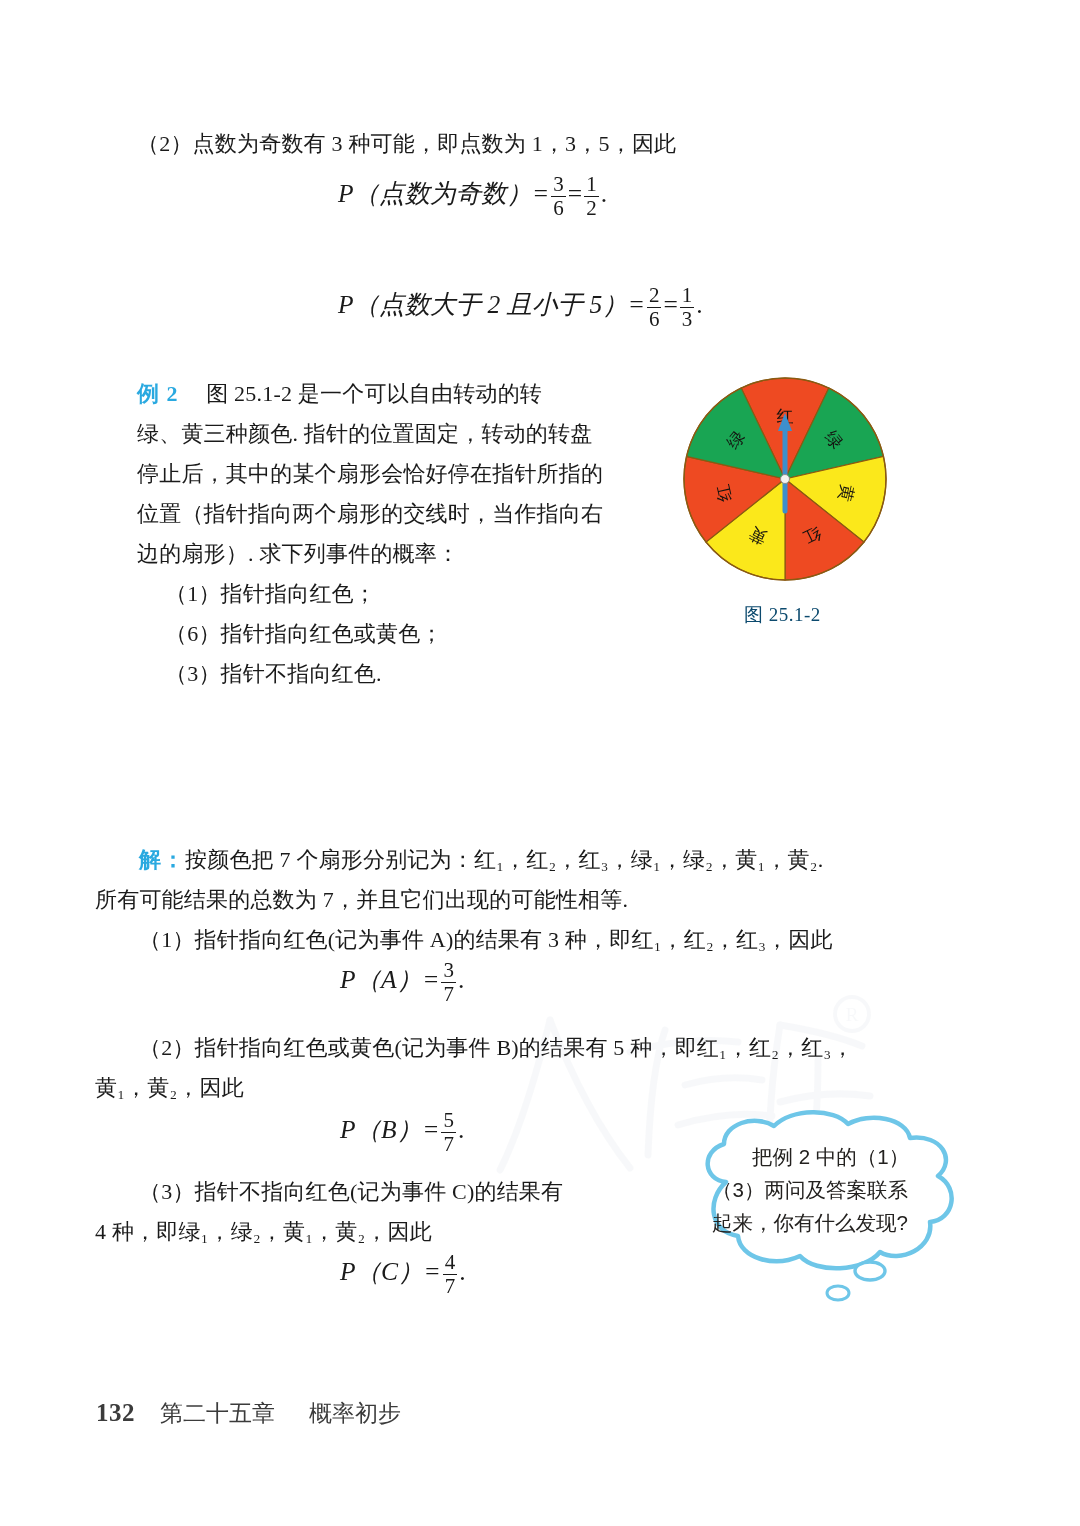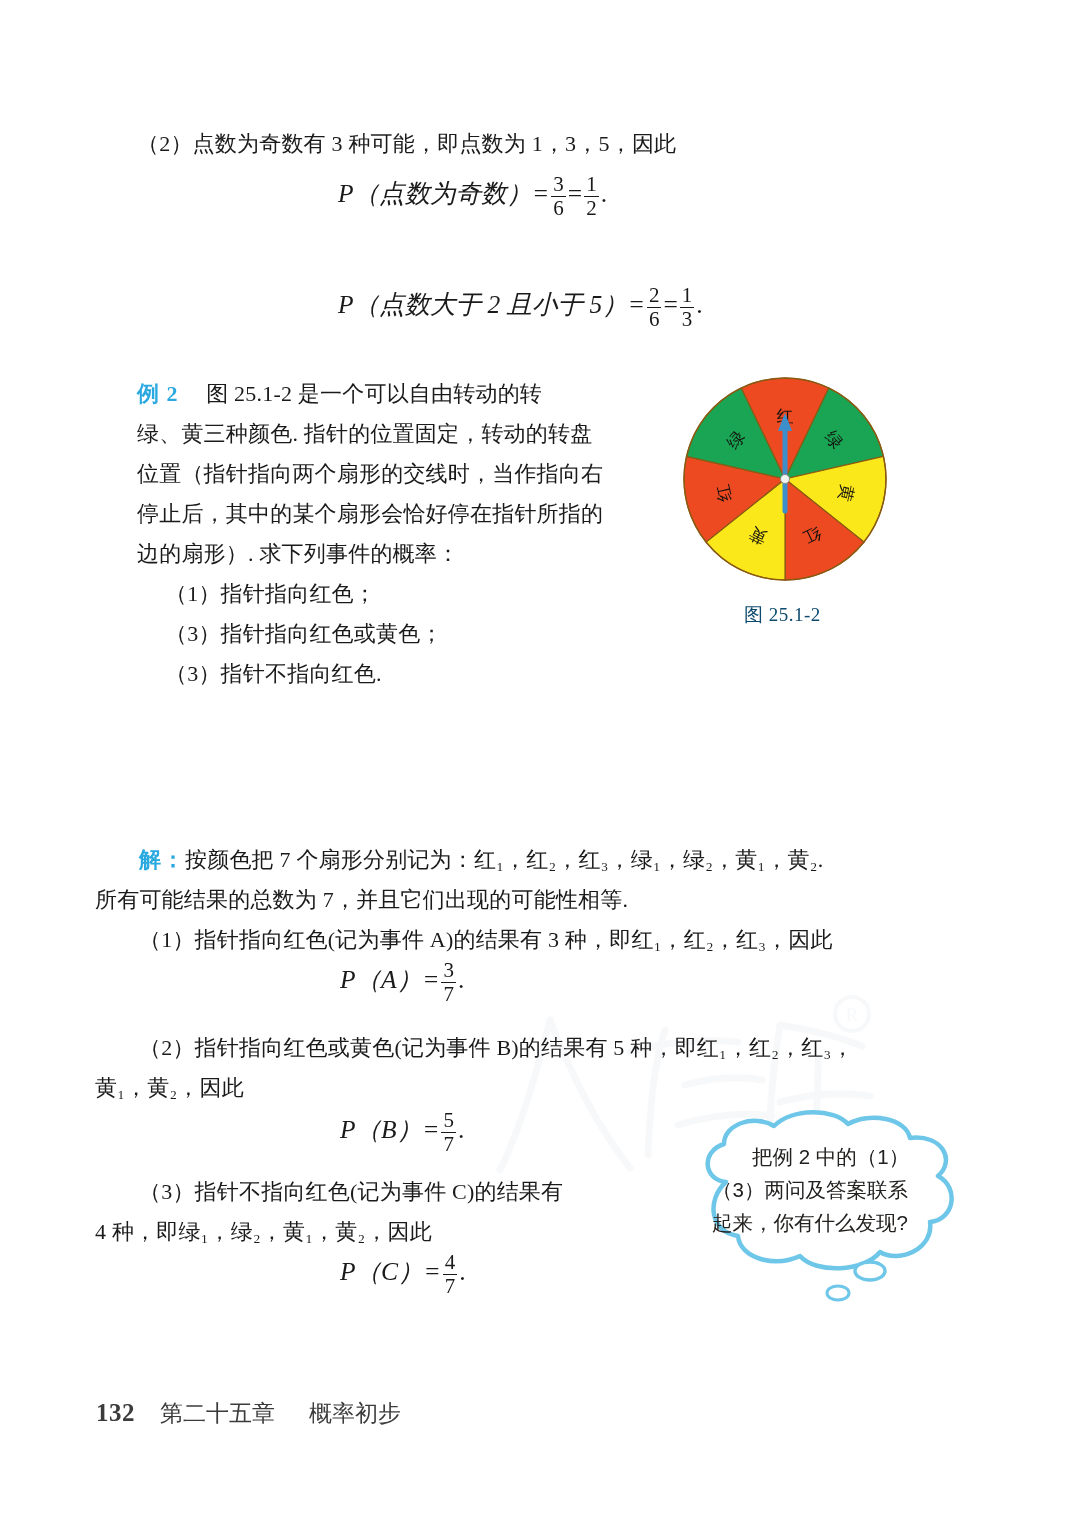--- a/index.html
+++ b/index.html
@@ -84,25 +84,25 @@
   <div class="blk eq" style="left:338px; top:285px;">
     <span class="ital cn">P（点数大于 2 且小于 5）=</span><span class="frac"><span class="num">2</span><span class="bar"></span><span class="den">6</span></span><span>=</span><span class="frac"><span class="num">1</span><span class="bar"></span><span class="den">3</span></span><span>.</span>
   </div>
 
   <div class="blk" style="left:137px; top:374px;">
     <div class="ln cn">
       <span class="kw">例 2</span>
       <span style="display:inline-block;width:22px;"></span><span>图 25.1-2 是一个可以自由转动的转</span>
     </div>
     <div class="ln cn">绿、黄三种颜色. 指针的位置固定，转动的转盘</div>
+    <div class="ln cn">停止后，其中的某个扇形会恰好停在指针所指的</div>
     <div class="ln cn">位置（指针指向两个扇形的交线时，当作指向右</div>
-    <div class="ln cn">停止后，其中的某个扇形会恰好停在指针所指的</div>
     <div class="ln cn">边的扇形）. 求下列事件的概率：</div>
     <div class="ln cn" style="padding-left:28px;">（1）指针指向红色；</div>
-    <div class="ln cn" style="padding-left:28px;">（3）指针指向红色或黄色；</div>
+    <div class="ln cn" style="padding-left:28px;">（6）指针指向红色或黄色；</div>
     <div class="ln cn" style="padding-left:28px;">（3）指针不指向红色.</div>
   </div>
 
   <div class="figure" style="left:676px; top:370px; width:220px; height:220px;">
     <svg id="spinner-svg" width="220" height="220" viewBox="0 0 220 220" aria-hidden="true">
         <path d="M 109 109 L 65.20 17.99 A 101 101 0 0 1 152.80 17.99 Z" fill="#ee4a22" stroke="#8a5a12" stroke-width="1.2"></path>
         <text x="109.00" y="46.38" text-anchor="middle" dominant-baseline="central" font-size="17" font-family="&quot;Liberation Serif&quot;,&quot;DejaVu Serif&quot;,serif" fill="#14120f" transform="rotate(0.0 109.00 46.38)">红</text>
         <path d="M 109 109 L 152.80 17.99 A 101 101 0 0 1 207.45 86.45 Z" fill="#19a553" stroke="#8a5a12" stroke-width="1.2"></path>
         <text x="157.94" y="69.93" text-anchor="middle" dominant-baseline="central" font-size="17" font-family="&quot;Liberation Serif&quot;,&quot;DejaVu Serif&quot;,serif" fill="#14120f" transform="rotate(51.4 157.94 69.93)">绿</text>
         <path d="M 109 109 L 207.45 86.45 A 101 101 0 0 1 187.93 172.01 Z" fill="#fbe81b" stroke="#8a5a12" stroke-width="1.2"></path>

